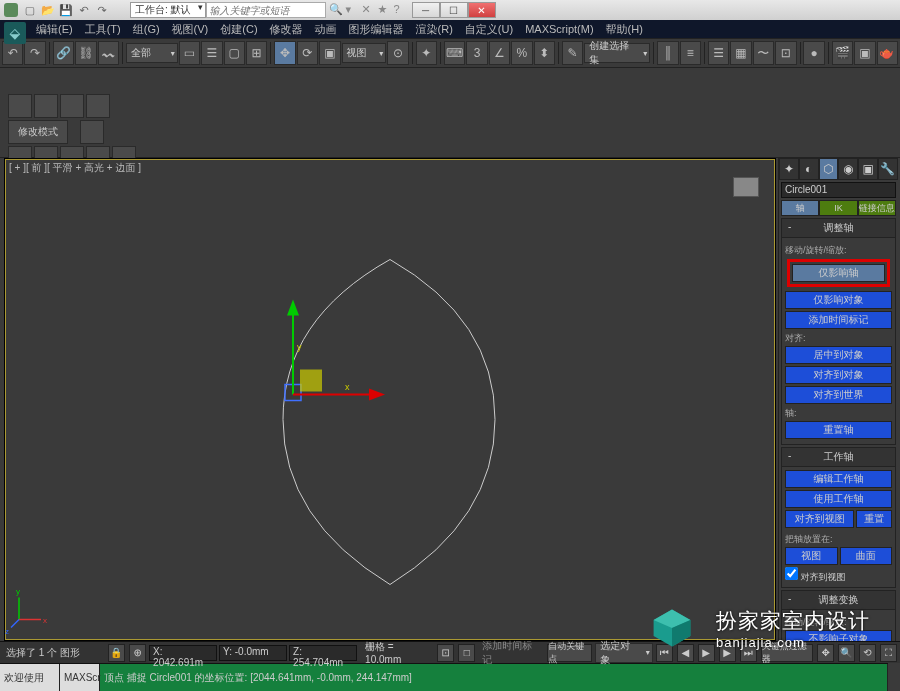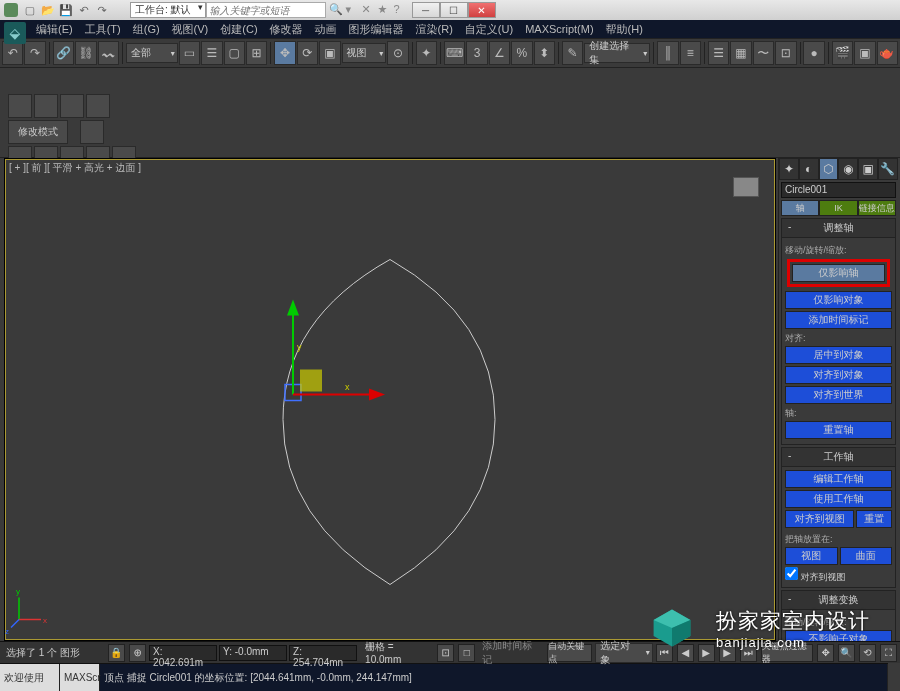--- a/index.html
+++ b/index.html
@@ -70,21 +70,21 @@
 
 
 .shape-svg { position:absolute; left:0; top:0; width:100%; height:100%; }
 
 
 .timeline { position:absolute; left:4px; right:124px; bottom:28px; height:20px; background:#333; display:flex; align-items:center; }
 .timeslider { flex:1; height:14px; background:#2a2a2a; border:1px solid #111; margin:0 4px; position:relative; }
 .timeslider .thumb { position:absolute; left:0; top:-1px; width:44px; height:14px; background:#555; border:1px solid #222; font-size:9px; display:flex; align-items:center; justify-content:center; }
 
 
-.statusbar { position:absolute; left:0; right:12px; bottom:0; height:28px; background:#0f172a; border-top:1px solid #111; display:flex; align-items:flex-start; font-size:10px; color:#ccc; }
+.statusbar { position:absolute; left:0; right:12px; bottom:0; height:28px; background:#15803d; border-top:1px solid #111; display:flex; align-items:flex-start; font-size:10px; color:#ccc; }
 .statusbar .cell { padding:0 4px; border-right:1px solid #222; height:100%; display:flex; align-items:center; }
 .coord { background:#2a2a2a; border:1px solid #111; height:16px; padding:0 3px; min-width:68px; }
 .statbtn { width:18px; height:18px; background:#4a4a4a; border:1px solid #222; margin:0 1px; display:inline-flex; align-items:center; justify-content:center; }
 
 
 .watermark { position:absolute; right:30px; bottom:40px; display:flex; align-items:center; gap:21px; color:#fff; text-shadow:0 0 3px #000; pointer-events:none; }
 .watermark .wlogo { width:46px; height:46px; }
 .watermark .wtxt1 { font-size:21px; font-weight:300; letter-spacing:1px; }
 .watermark .wtxt2 { font-size:13px; letter-spacing:1px; }
 </style>

